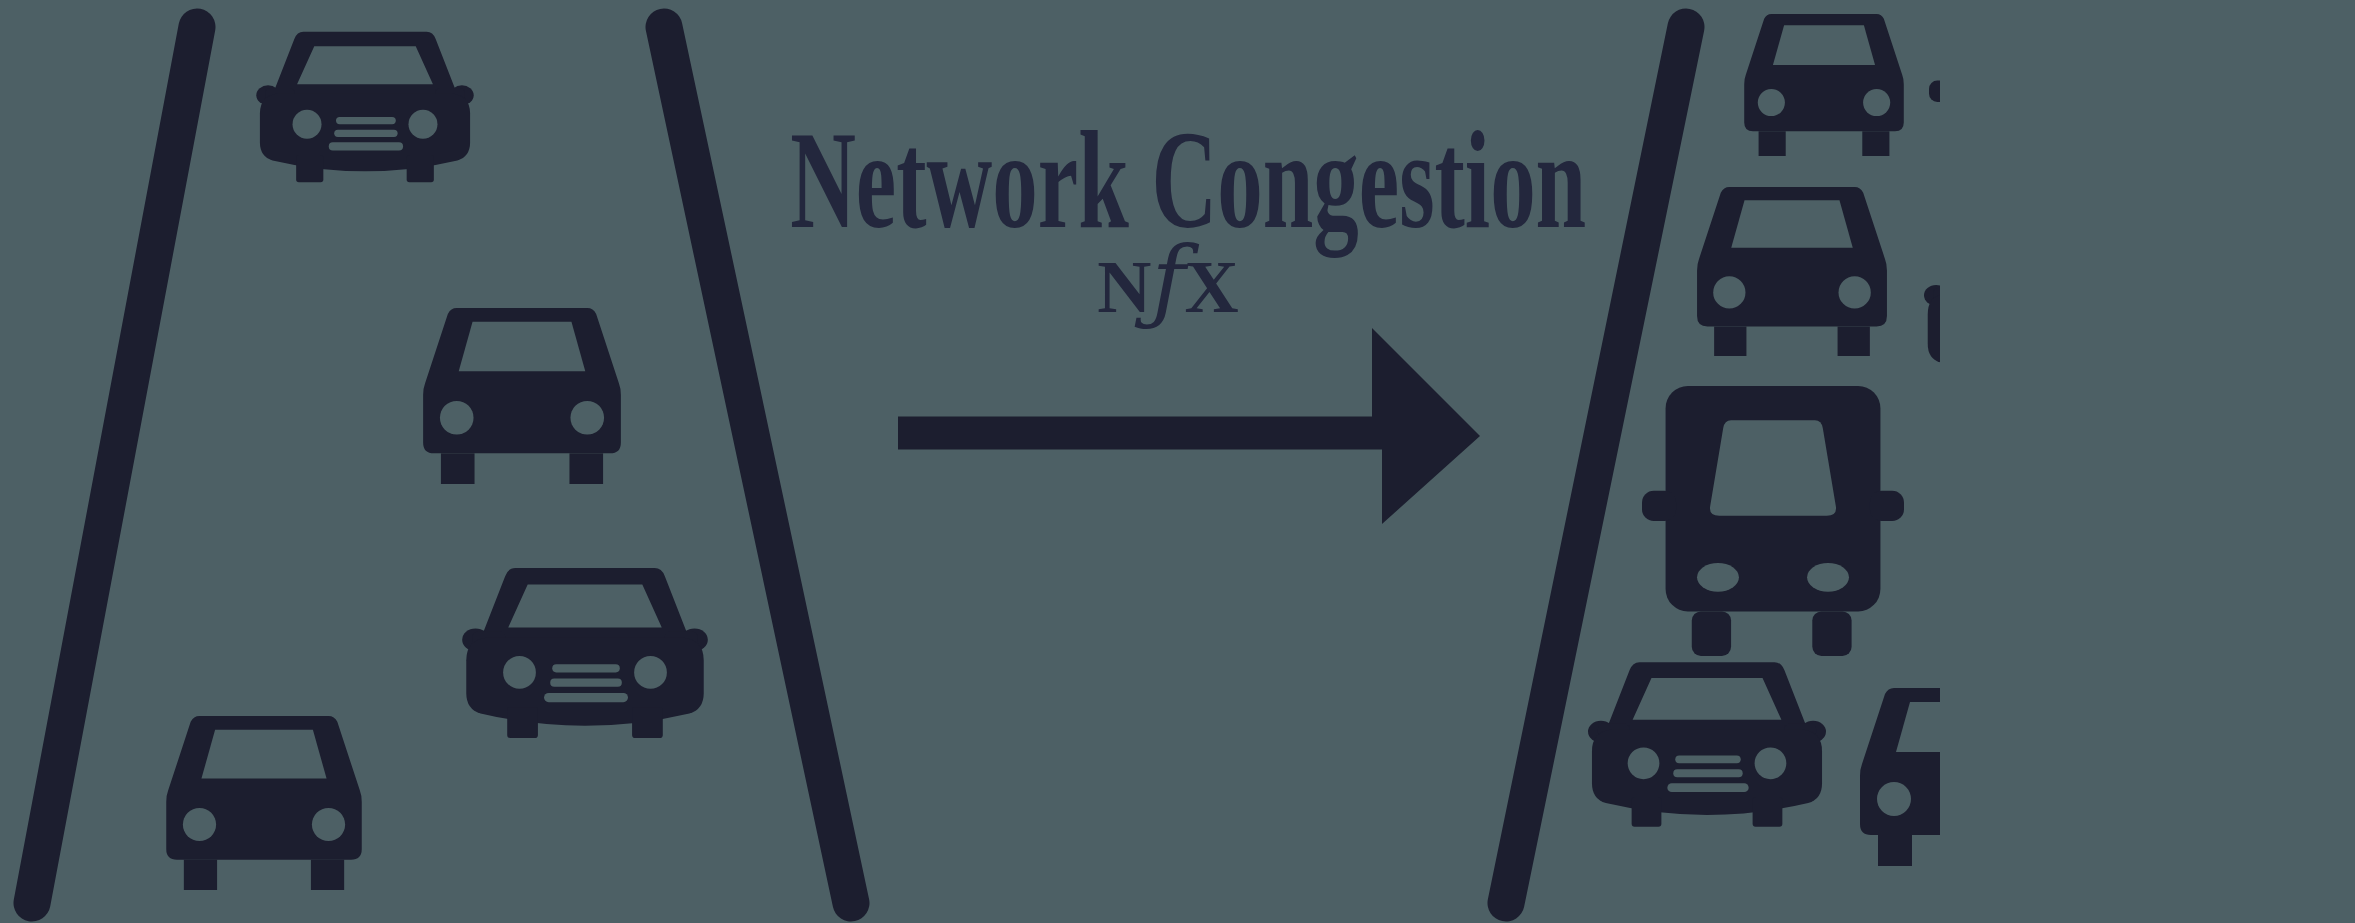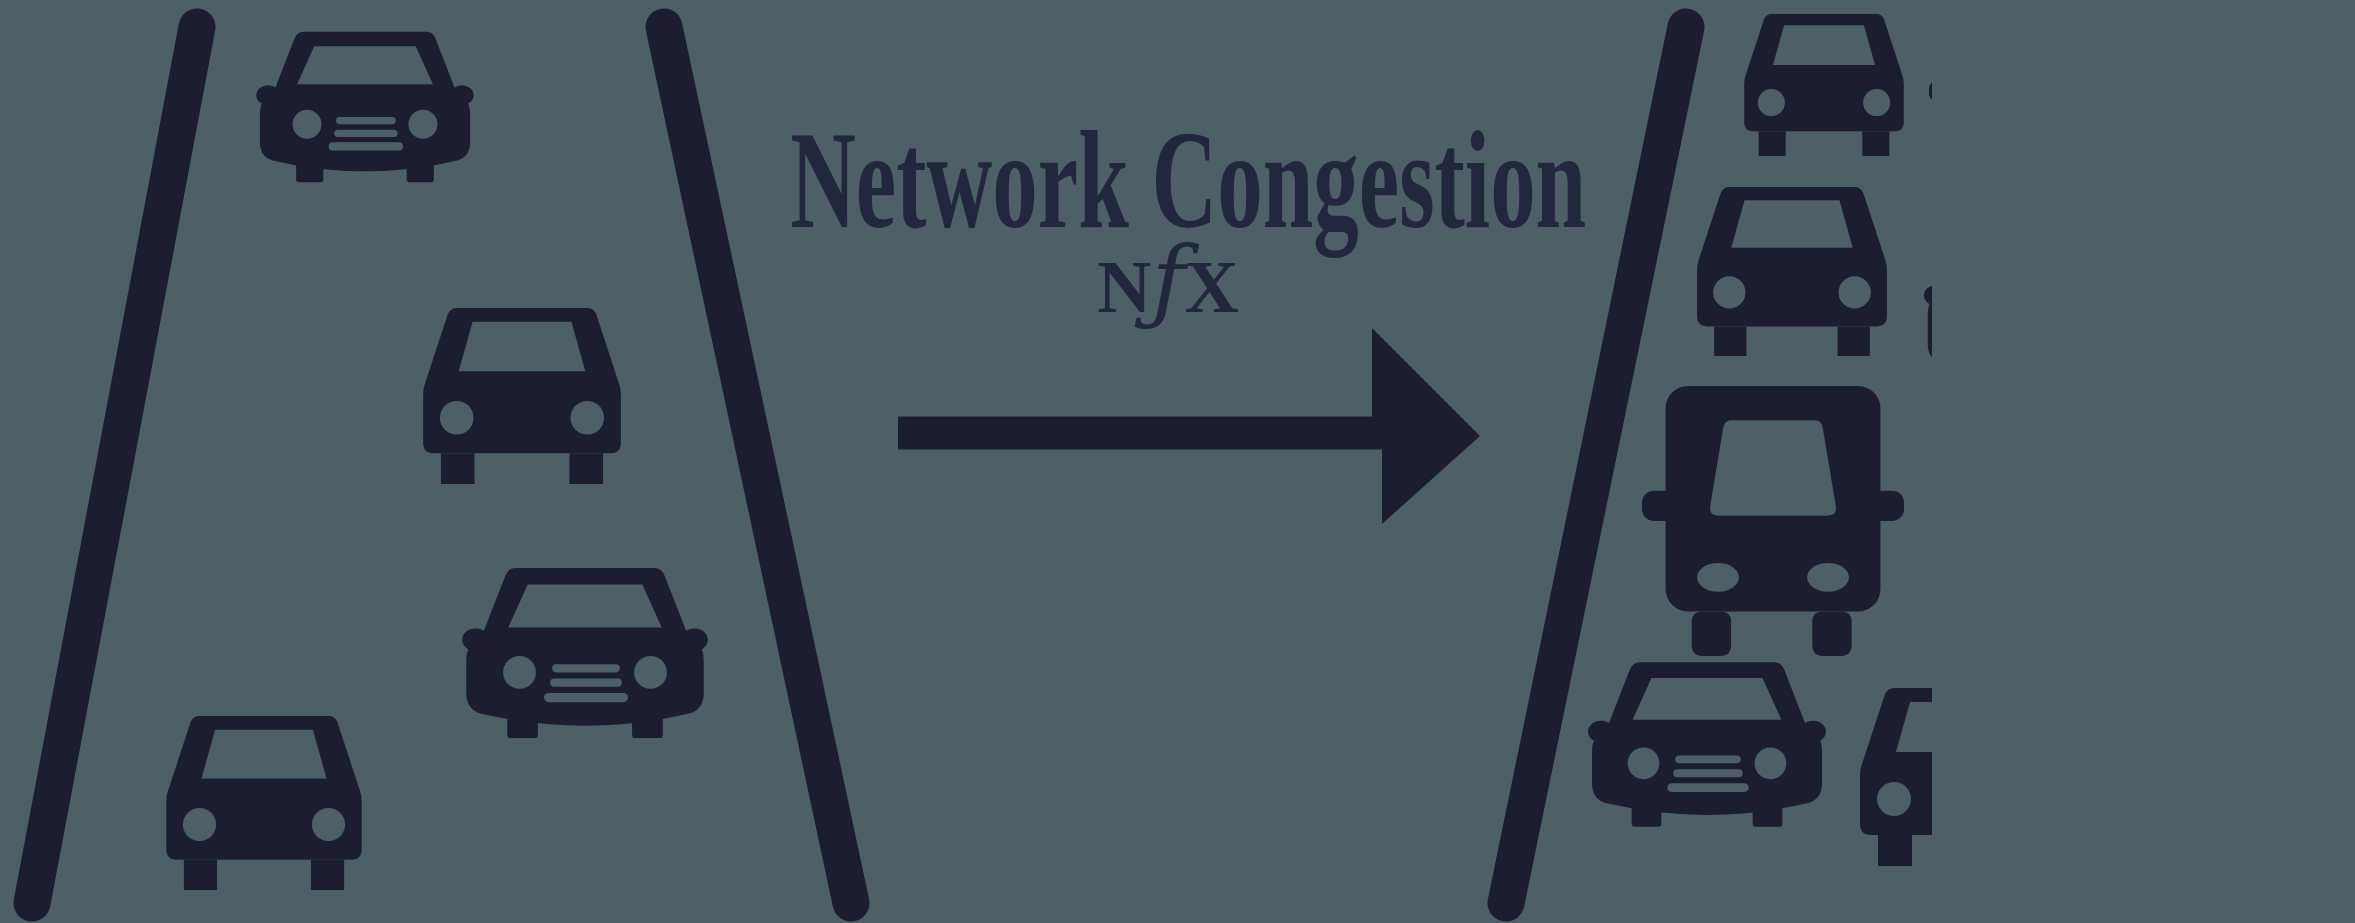--- a/index.html
+++ b/index.html
@@ -7,20 +7,21 @@
     --ink:#1C1E2F;
     --text:#23273D;
   }
   html,body{margin:0;padding:0;background:var(--bg);}
   #canvas{
     position:relative;
     width:1932px;height:923px;
     background:var(--bg);
     overflow:hidden;
     font-family:"Liberation Serif", serif;
+    padding-left:8px;
   }
   #scene{position:absolute;left:0;top:0;width:2355px;height:923px;display:block;}
   .ink{fill:var(--ink);}
   .bg{fill:var(--bg);}
   .road{stroke:var(--ink);stroke-linecap:round;fill:none;}
   .title-text{
     font-family:"Liberation Serif", serif;
     font-weight:bold;
     fill:var(--text);
   }

